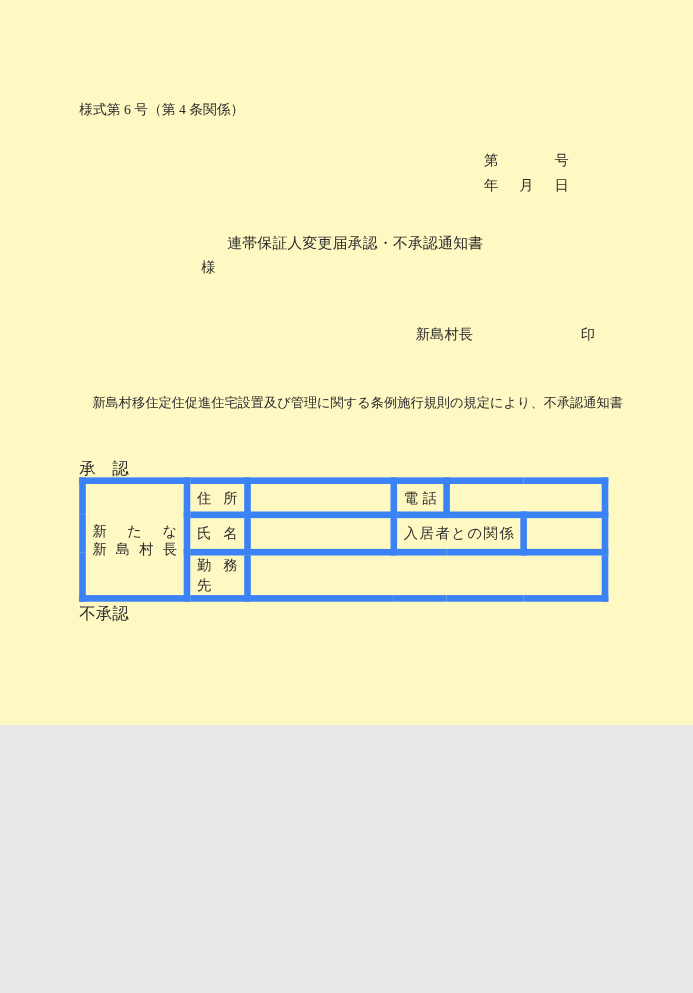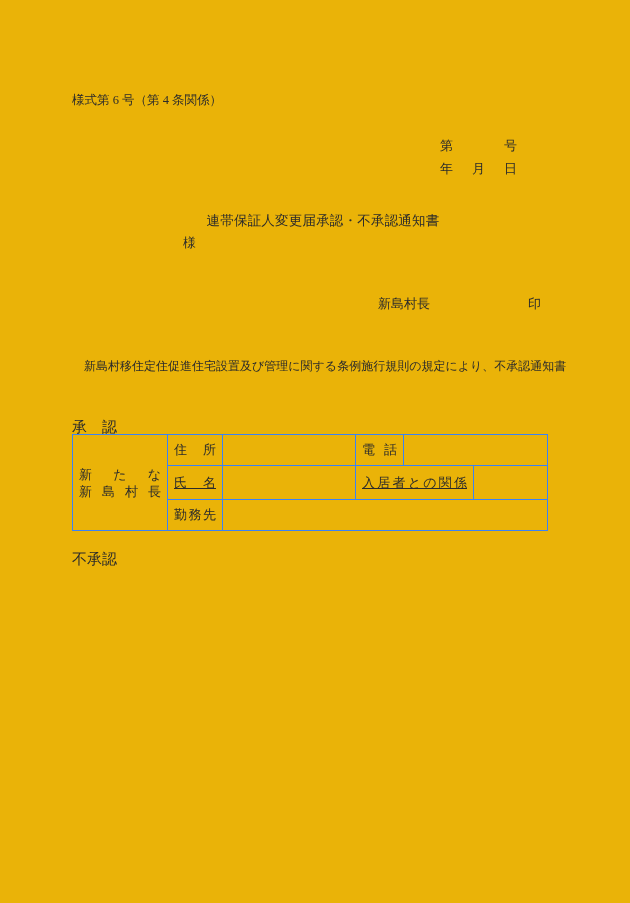--- a/index.html
+++ b/index.html
@@ -1,19 +1,19 @@
 <!DOCTYPE html>
 <html><head>
 <meta charset="utf-8">
 <style>
   html,body{margin:0;padding:0;background:#e8e8e8;}
   .page{
     position:relative;
-    width:630px;height:903px;
-    background:#eab308;
+    width:630px;height:659px;
+    background:#fef9c3;
     font-family:"Liberation Serif","DejaVu Serif",serif;
     color:#2b2b2b;
     overflow:hidden;
   }
   .abs{position:absolute;}
   .txt{font-size:13px;line-height:16px;white-space:nowrap;}
   .small{font-size:12.5px;}
   .flexrow{display:flex;justify-content:space-between;}
   .title{
     left:0;top:212px;width:630px;
@@ -22,21 +22,21 @@
   }
   .body-par{left:72px;top:355px;width:485px;font-size:12px;line-height:22px;}
   .body-par .line{white-space:nowrap;}
   .body-par .line.justify{text-align:justify;text-align-last:justify;}
   table.form{
     border-collapse:collapse;
     table-layout:fixed;
     font-size:13px;
   }
   table.form td{
-    border:1px solid #3b82f6;
+    border:6px solid #3b82f6;
     padding:0 6px;
     vertical-align:middle;
     overflow:hidden;
   }
   .jl{text-align:justify;text-align-last:justify;}
   td.jl{padding:0 6px;}
   .guarantor-cell div{line-height:17px;}
   .t1{left:72px;top:434px;}
   .t2{left:72px;top:570px;}
   .section-label{font-size:15px;}
@@ -87,21 +87,21 @@
         <tr style="height:31px;">
       <td rowspan="3" class="guarantor-cell">
         <div class="jl">新たな</div>
         <div class="jl">新島村長</div>
       </td>
       <td class="jl">住所</td>
       <td></td>
       <td class="jl">電話</td>
       <td colspan="2"></td>
     </tr>
-    <tr style="height:34px;text-decoration:underline;">
+    <tr style="height:34px;">
       <td class="jl">氏名</td>
       <td></td>
       <td colspan="2" class="jl">入居者との関係</td>
       <td></td>
     </tr>
     <tr style="height:31px;">
       <td class="jl">勤務先</td>
       <td colspan="4"></td>
     </tr>
   </tbody>

